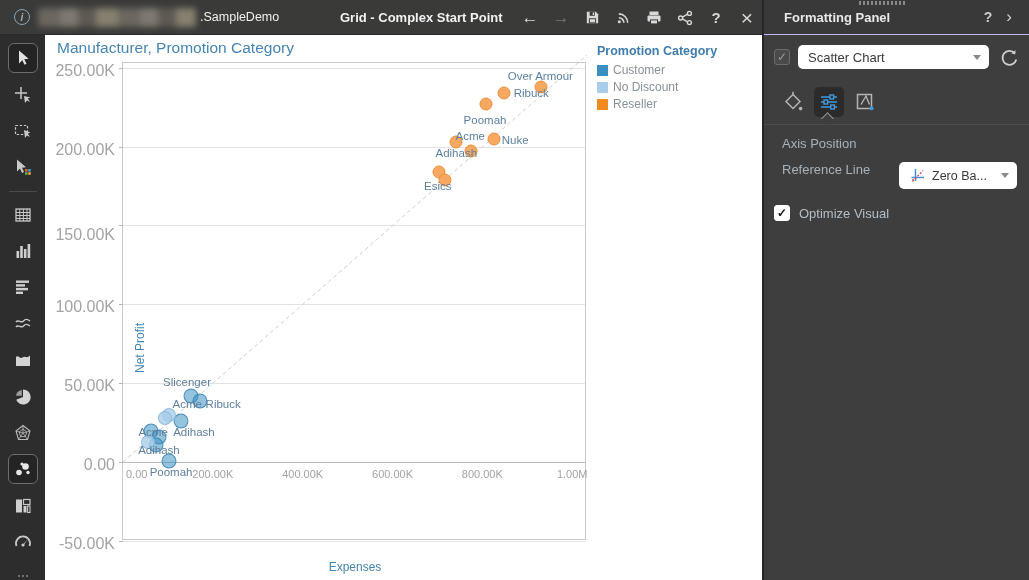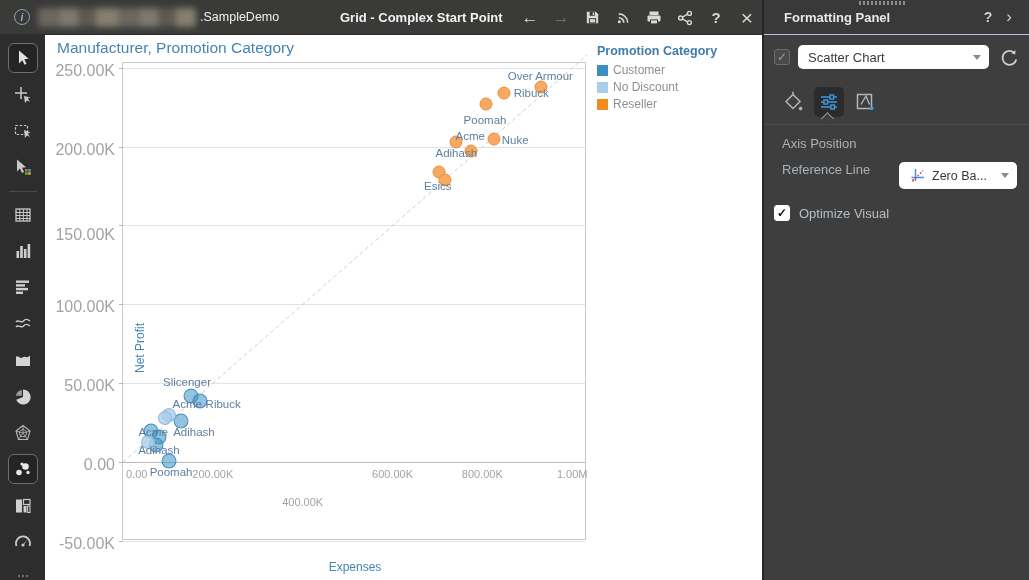--- a/index.html
+++ b/index.html
@@ -275,21 +275,21 @@
         <div class="ytick" style="top: 320.244px;"></div>
         <div class="ylab" style="top: 314.244px;">50.00K</div>
         <div class="gridline zero" style="top: 399.122px;"></div>
         <div class="ytick" style="top: 399.122px;"></div>
         <div class="ylab" style="top: 393.122px;">0.00</div>
         <div class="gridline" style="top: 478px;"></div>
         <div class="ytick" style="top: 478px;"></div>
         <div class="ylab" style="top: 472px;">-50.00K</div>
         <div class="xlab" style="top: 405.122px; left: 3px; transform: none;">0.00</div>
         <div class="xlab" style="top: 405.122px; left: 89.8354px;">200.00K</div>
-        <div class="xlab" style="top: 405.122px; left: 179.671px; margin-top: 28px;">400.00K</div>
+        <div class="xlab" style="top: 405.122px; left: 179.671px;">400.00K</div>
         <div class="xlab" style="top: 405.122px; left: 269.506px;">600.00K</div>
         <div class="xlab" style="top: 405.122px; left: 359.342px;">800.00K</div>
         <div class="xlab" style="top: 405.122px; left: 449.177px;">1.00M</div>
         <svg width="464" height="478" style="position: absolute; left: 0px; top: 0px; overflow: visible;">
           <line x1="0" y1="399.1221122112211" x2="464" y2="-7.887788778877887" stroke="#cfcfcf" stroke-width="1" stroke-dasharray="4 3"></line>
         </svg>
         <div class="pt" title="Slicenger" style="left: 67.8258px; top: 332.865px; height: 15px; width: 15px; background: rgba(61, 145, 195, 0.55); border-color: rgba(45, 125, 175, 0.75);"></div>
         <div class="pt" title="Ribuck" style="left: 76.8093px; top: 337.597px; height: 15px; width: 15px; background: rgba(61, 145, 195, 0.55); border-color: rgba(45, 125, 175, 0.75);"></div>
         <div class="pt" title="Adihash" style="left: 57.9439px; top: 358.106px; height: 15px; width: 15px; background: rgba(61, 145, 195, 0.55); border-color: rgba(45, 125, 175, 0.75);"></div>
         <div class="pt" title="Acme" style="left: 27.849px; top: 367.571px; height: 15px; width: 15px; background: rgba(61, 145, 195, 0.55); border-color: rgba(45, 125, 175, 0.75);"></div>

